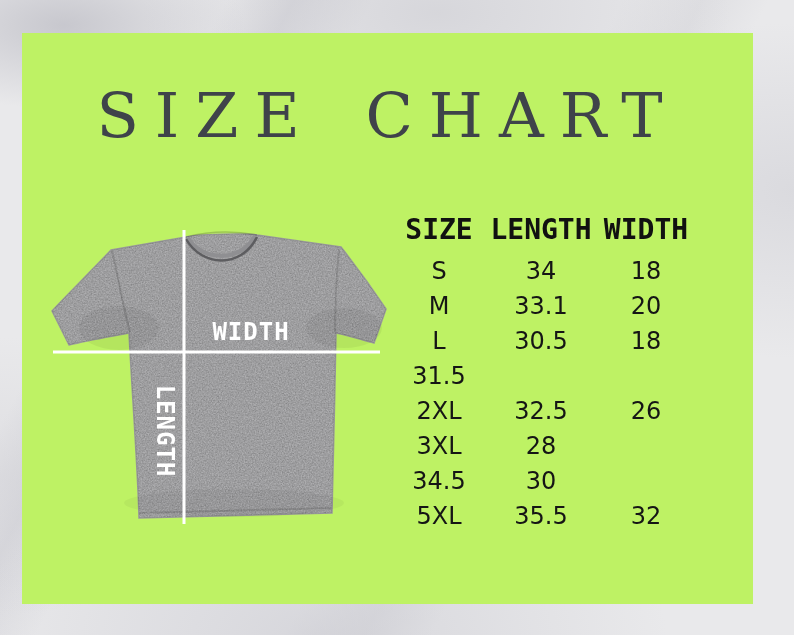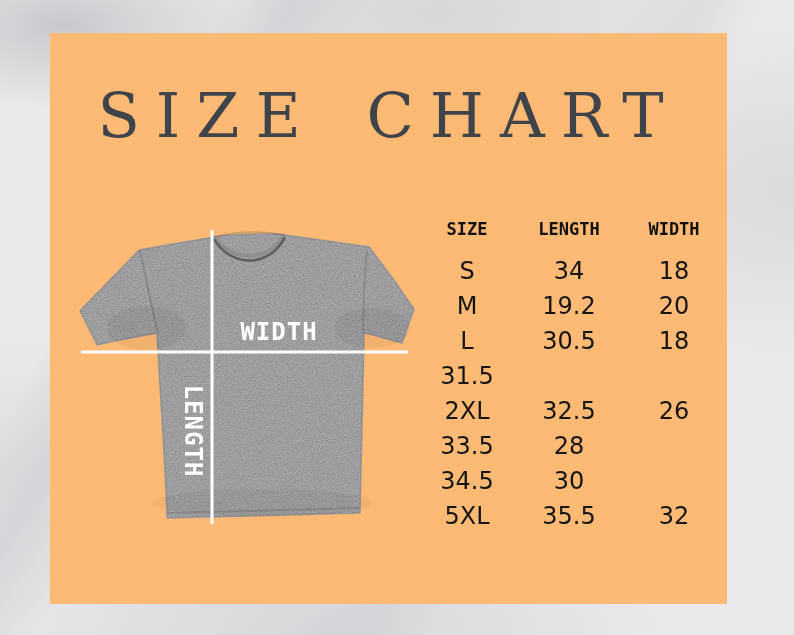--- a/index.html
+++ b/index.html
@@ -20,23 +20,23 @@
       radial-gradient(ellipse 420px 200px at 55% 2%, rgba(196,196,203,.50), transparent 70%),
       radial-gradient(ellipse 380px 240px at 100% 30%, rgba(200,200,207,.45), transparent 70%),
       radial-gradient(ellipse 500px 260px at 40% 100%, rgba(196,196,204,.50), transparent 70%),
       radial-gradient(ellipse 300px 200px at 0% 75%,  rgba(205,205,211,.40), transparent 70%),
       linear-gradient(118deg, transparent 20%, rgba(175,175,186,.30) 26%, transparent 33%,
                       transparent 55%, rgba(185,185,193,.22) 62%, transparent 68%),
       #e9e9eb;
   }
   .card {
     position: absolute;
-    left: 50px; top: 33px;
-    width: 677px; height: 571px;
-    background: #fdba74;
+    left: 22px; top: 33px;
+    width: 731px; height: 571px;
+    background: #bef264;
   }
   .title {
     position: absolute;
     top: 52px; left: 0;
     width: 100%;
     text-align: center;
     font-family: "DejaVu Serif", serif;
     font-size: 62px;
     line-height: 62px;
     font-weight: 500;
@@ -65,21 +65,21 @@
   .trow {
     display: grid;
     grid-template-columns: 90px 114px 96px;
     align-items: center;
     text-align: center;
   }
   .thead {
     height: 32px;
     font-family: "DejaVu Sans Mono", monospace;
     font-weight: bold;
-    font-size: 17px;
+    font-size: 28px;
     color: #111111;
   }
   .tbody-row {
     height: 35px;
     font-family: "DejaVu Sans", sans-serif;
     font-size: 24px;
     color: #151515;
   }
   .tbody { margin-top: 8px; }
 </style>
@@ -147,38 +147,38 @@
       <div>WIDTH</div>
     </div>
     <div class="tbody">
       <div class="trow tbody-row">
         <div>S</div>
         <div>34</div>
         <div>18</div>
       </div>
       <div class="trow tbody-row">
         <div>M</div>
-        <div>19.2</div>
+        <div>33.1</div>
         <div>20</div>
       </div>
       <div class="trow tbody-row">
         <div>L</div>
         <div>30.5</div>
         <div>18</div>
       </div>
       <div class="trow tbody-row">
         <div>31.5</div>
       </div>
       <div class="trow tbody-row">
         <div>2XL</div>
         <div>32.5</div>
         <div>26</div>
       </div>
       <div class="trow tbody-row">
-        <div>33.5</div>
+        <div>3XL</div>
         <div>28</div>
       </div>
       <div class="trow tbody-row">
         <div>34.5</div>
         <div>30</div>
       </div>
       <div class="trow tbody-row">
         <div>5XL</div>
         <div>35.5</div>
         <div>32</div>

